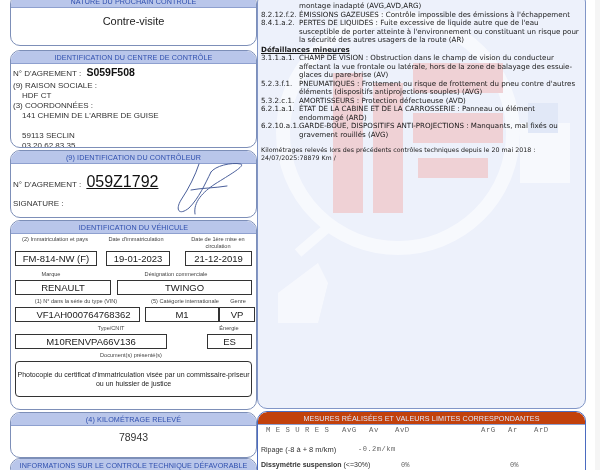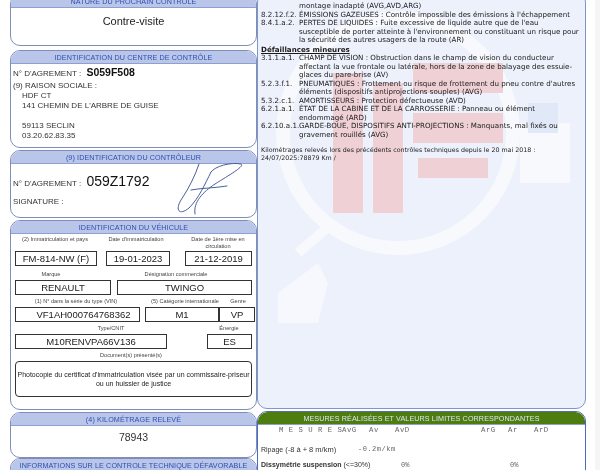--- a/index.html
+++ b/index.html
@@ -18,38 +18,38 @@
     line-height: 13px;
     background: #b9c6ea;
     color: #2f4fae;
     font-size: 7.2px;
     text-align: center;
     letter-spacing: 0.1px;
     border-bottom: 1px solid #8ea0cf;
     border-radius: 9px 9px 0 0;
   }
   .panel-head.dark {
-    background: #4d7c0f;
+    background: #c2410c;
     color: #dfe7fb;
   }
   .mono { font-family: "Liberation Mono", monospace; }
 
   
   #p-next { left: 10px; top: -6px; width: 247px; height: 52px; }
   #p-next .val { text-align: center; font-size: 11px; padding-top: 7px; color: #222; }
 
   #p-center { left: 10px; top: 50px; width: 247px; height: 98px; }
   #p-center .body { padding: 3px 0 0 2px; font-size: 8px; line-height: 10px; color: #333; }
   #p-center .agr { font-size: 8px; }
   #p-center .agr b { font-size: 10.5px; color: #111; margin-left: 3px; }
   #p-center .ind { padding-left: 9px; }
 
   #p-ctrl { left: 10px; top: 150px; width: 247px; height: 68px; }
   #p-ctrl .body { padding: 9px 0 0 2px; font-size: 8px; color: #333; position: relative; height: 55px; }
-  #p-ctrl .agr-val { font-size: 14px; color: #111; margin-left: 3px; }
+  #p-ctrl .agr-val { font-size: 16px; color: #111; margin-left: 3px; text-decoration: underline; }
   #p-ctrl .sig { margin-top: 8px; }
   #sig-svg { position: absolute; left: 160px; top: -6px; }
 
   #p-veh { left: 10px; top: 220px; width: 247px; height: 190px; }
   .vlbl { position: absolute; font-size: 5.6px; color: #444; text-align: center; }
   .vbox {
     position: absolute;
     border: 1px solid #333;
     border-radius: 0;
     font-size: 9.5px;
@@ -106,20 +106,21 @@
 
 <div class="panel" id="p-center">
   <div class="panel-head">IDENTIFICATION DU CENTRE DE CONTRÔLE</div>
   <div class="body">
     <div class="agr">
       <span>N° D'AGREMENT :</span>
       <b>S059F508</b>
     </div>
     <div style="margin-top:2px">(9) RAISON SOCIALE :</div>
     <div class="ind">HDF CT</div>
+    <div>(3) COORDONNÉES :</div>
     <div class="ind">141 CHEMIN DE L'ARBRE DE GUISE</div>
     <div class="ind" style="margin-top:10px">59113 SECLIN</div>
     <div class="ind">03.20.62.83.35</div>
   </div>
 </div>
 
 <div class="panel" id="p-ctrl">
   <div class="panel-head">(9) IDENTIFICATION DU CONTRÔLEUR</div>
   <div class="body">
     <div>
@@ -227,21 +228,21 @@
     <div class="kmhist">
       <div>Kilométrages relevés lors des précédents contrôles techniques depuis le 20 mai 2018 :</div>
       <div>24/07/2025:78879 Km /</div>
     </div>
   </div>
 </div>
 
 <div class="panel" id="p-mes">
   <div class="panel-head dark">MESURES RÉALISÉES ET VALEURS LIMITES CORRESPONDANTES</div>
   <div class="mes-head" style="position:absolute;left:0;top:14px;width:100%;height:12px;">
-    <span style="left:21px;">M E S U R E S</span>
+    <span style="left:8px;">M E S U R E S</span>
     <span style="left:84px;">AvG</span>
     <span style="left:111px;">Av</span>
     <span style="left:137px;">AvD</span>
     <span style="left:223px;">ArG</span>
     <span style="left:250px;">Ar</span>
     <span style="left:276px;">ArD</span>
   </div>
   <div class="mes-row" style="left:3px;top:33px;">
     <span>Ripage</span>
     <span style="font-size:7.5px">(-8 à + 8 m/km)</span>

